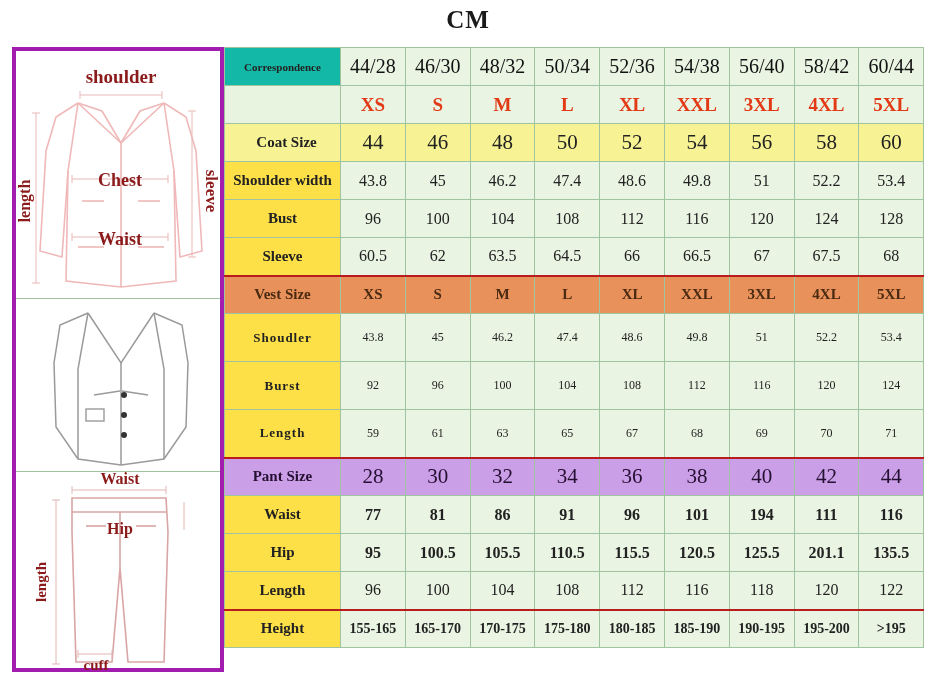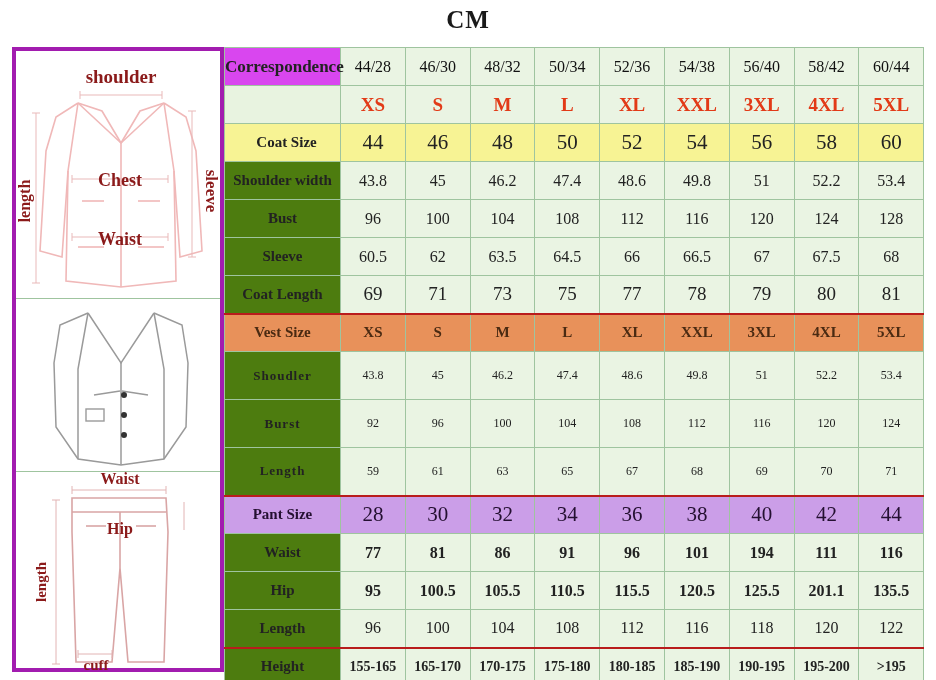--- a/index.html
+++ b/index.html
@@ -77,31 +77,31 @@
   }
   col.c-label { width: 116px; }
   col.c-val   { width: 64.8px; }
 
   .row-h { height: 38px; }
 
   
   td.label {
     font-size: 15px;
     font-weight: bold;
-    background: #4d7c0f;
+    background: #fde047;
     color: #2b2b2b;
   }
   td.val {
     background: #eaf4e3;
     font-size: 17px;
   }
 
   
-  tr.corr td.label { font-size: 17px; font-weight: bold; background: #d946ef; }
-  tr.corr td.val { font-size: 16px; background: #eaf4e3; color: #111; }
+  tr.corr td.label { font-size: 11px; font-weight: bold; background: #14b8a6; }
+  tr.corr td.val { font-size: 20px; background: #eaf4e3; color: #111; }
 
   
   tr.letters td.val {
     font-size: 19px;
     font-weight: bold;
     color: #e23a17;
     background: #eaf4e3;
   }
   tr.letters td.label { background: #e8f3e0; }
 
@@ -323,32 +323,20 @@
         <td class="val">62</td>
         <td class="val">63.5</td>
         <td class="val">64.5</td>
         <td class="val">66</td>
         <td class="val">66.5</td>
         <td class="val">67</td>
         <td class="val">67.5</td>
         <td class="val">68</td>
       </tr>
 
-      <tr class="coatlen row-h">
-        <td class="label">Coat Length</td>
-        <td class="val">69</td>
-        <td class="val">71</td>
-        <td class="val">73</td>
-        <td class="val">75</td>
-        <td class="val">77</td>
-        <td class="val">78</td>
-        <td class="val">79</td>
-        <td class="val">80</td>
-        <td class="val">81</td>
-      </tr>
 
       <tr class="vestsize row-h sep-top">
         <td class="label">Vest Size</td>
         <td class="val">XS</td>
         <td class="val">S</td>
         <td class="val">M</td>
         <td class="val">L</td>
         <td class="val">XL</td>
         <td class="val">XXL</td>
         <td class="val">3XL</td>

